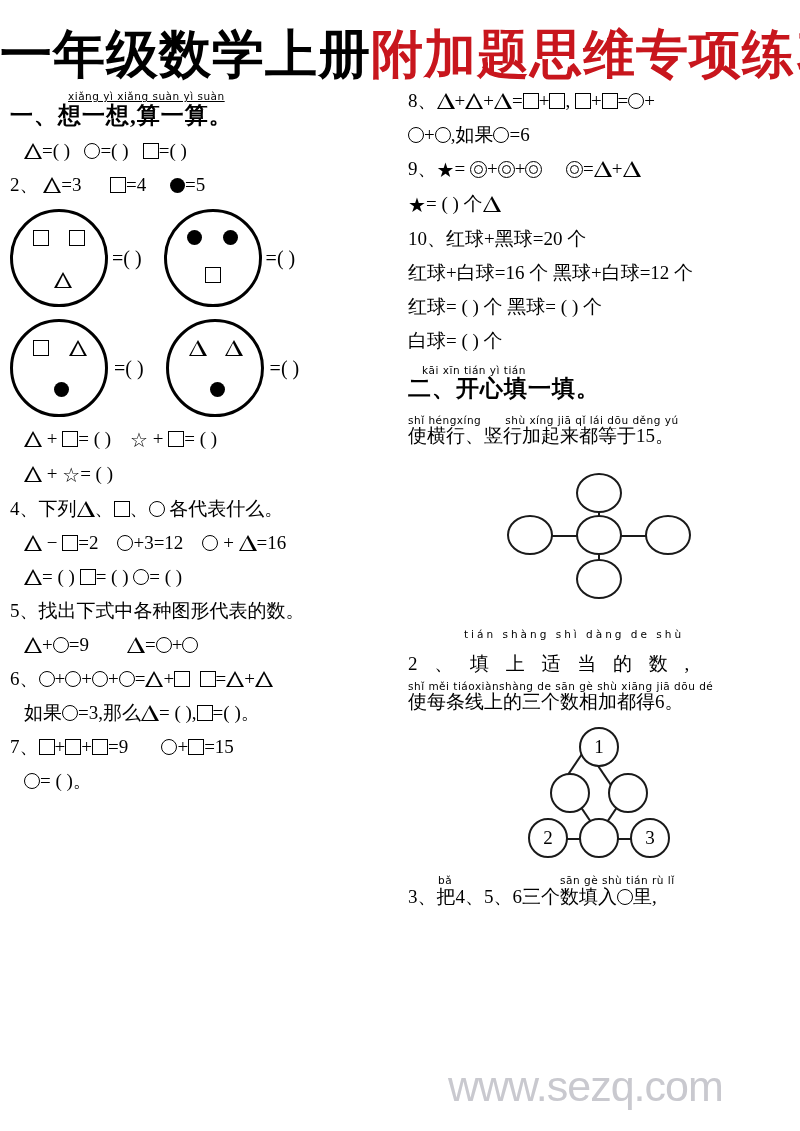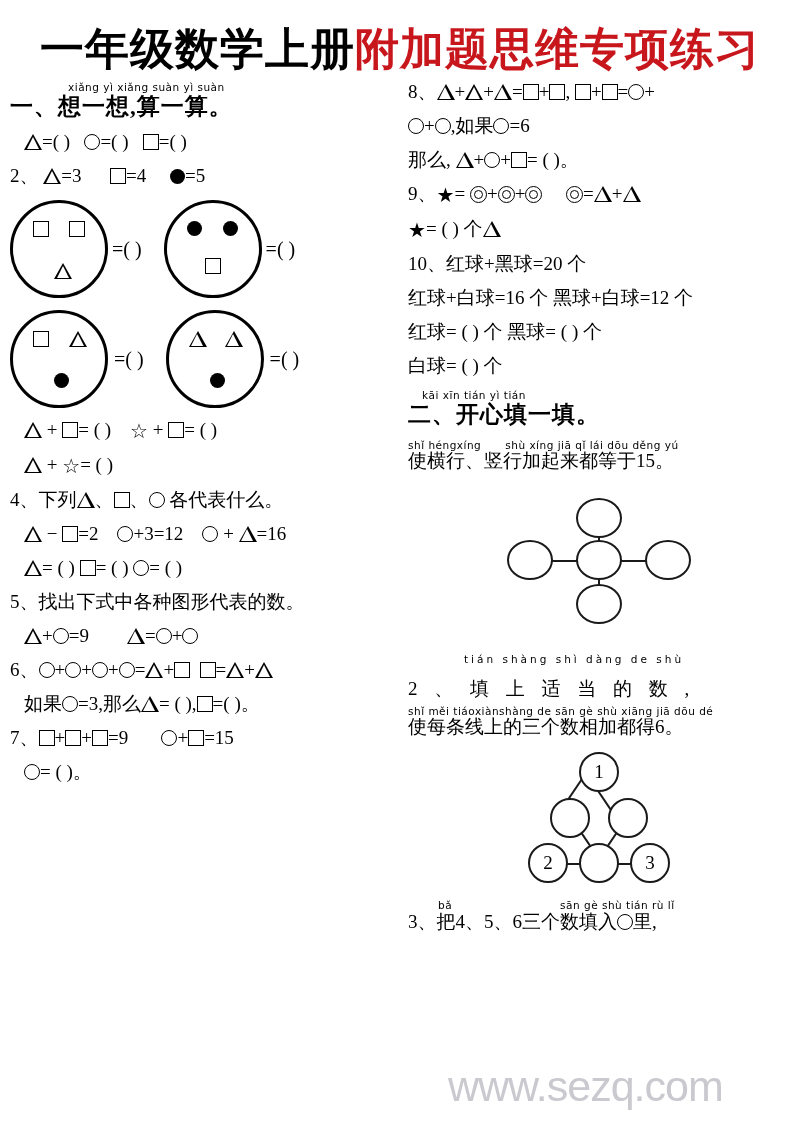--- a/index.html
+++ b/index.html
@@ -17,21 +17,21 @@
   
   .title-bar{
     width:100%;
     text-align:center;
     padding-top:26px;
     padding-bottom:4px;
     white-space:nowrap;
     font-family:"Liberation Serif","DejaVu Serif",serif;
   }
   .title-black, .title-red{
-    font-size:44px;
+    font-size:52px;
     font-weight:bold;
     letter-spacing:1px;
     line-height:1.1;
   }
   .title-red{ color:#c8161d; }
 
   
   .sheet{
     position:relative;
     display:flex;
@@ -63,21 +63,21 @@
     margin-left:0;
   }
   .sec-title{
     font-size:23px;
     font-weight:bold;
     letter-spacing:1px;
     white-space:nowrap;
     line-height:1.15;
     font-family:"Liberation Serif","DejaVu Serif",serif;
   }
-  .pinyin-indent-1{ padding-left:58px; }
+  .pinyin-indent-1{ padding-left:58px;text-decoration:underline; }
   .pinyin-indent-4{ padding-left:14px; }
   .pinyin-wide{ letter-spacing:3px; }
 
   .q-body{
     font-size:19px;
     line-height:1.1;
     white-space:nowrap;
     margin:0 0 12px 0;
   }
   .q-body.spaced{ letter-spacing:6px; }
@@ -377,24 +377,20 @@
 
     <div class="ln">
       <span>8、</span><span class="gl tri"></span><span>+</span><span class="gl tri"></span><span>+</span><span class="gl tri"></span><span>=</span><span class="gl sq"></span><span>+</span><span class="gl sq"></span><span>,</span>
       <span class="gl sq"></span><span>+</span><span class="gl sq"></span><span>=</span><span class="gl cir"></span><span>+</span>
     </div>
 
     <div class="ln">
       <span class="gl cir"></span><span>+</span><span class="gl cir"></span><span>,如果</span><span class="gl cir"></span><span>=6</span>
     </div>
 
-    <div class="ln">
-      <span>那么,</span>
-      <span class="gl tri"></span><span>+</span><span class="gl cir"></span><span>+</span><span class="gl sq"></span><span>= (               )。</span>
-    </div>
 
     <div class="ln">
       <span>9、</span><span class="star">★</span><span>=</span>
       <span class="gl dcir"></span><span>+</span><span class="gl dcir"></span><span>+</span><span class="gl dcir"></span>
       &nbsp;&nbsp;&nbsp;
       <span class="gl dcir"></span><span>=</span><span class="gl tri"></span><span>+</span><span class="gl tri"></span>
     </div>
 
     <div class="ln">
       <span class="star">★</span><span>= (        ) 个</span><span class="gl tri"></span>

